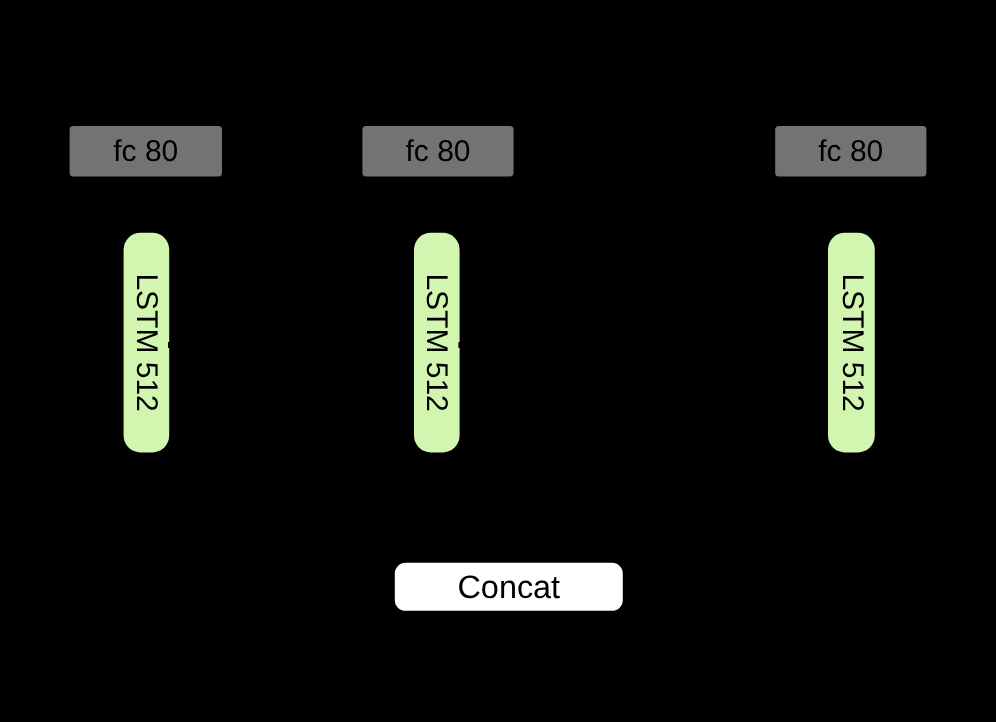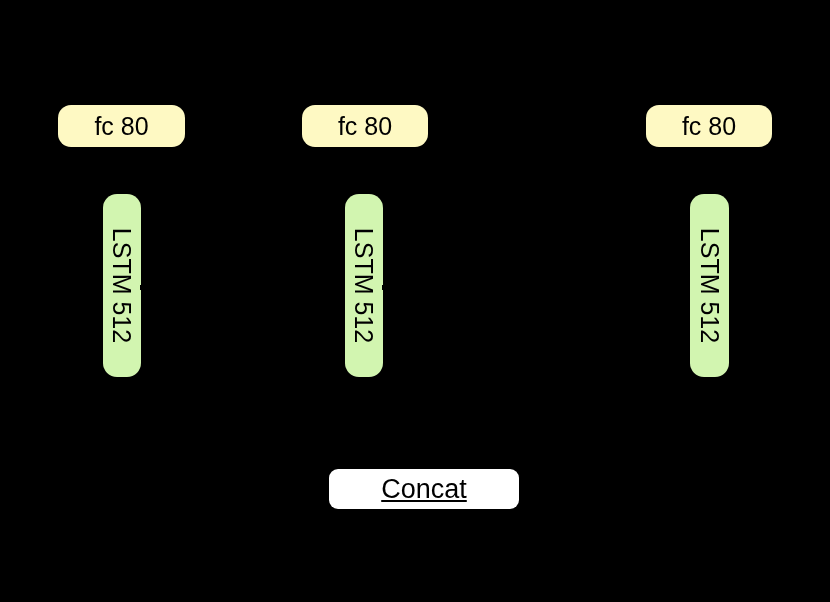--- a/index.html
+++ b/index.html
@@ -24,23 +24,23 @@
     display: flex;
     align-items: center;
     justify-content: center;
     border-radius: 9px;
     color: #000000;
     line-height: 1;
     white-space: nowrap;
     user-select: none;
   }
   .node-fc {
-    background: #fef9c3;
+    background: #737373;
     font-size: 25px;
-    border-radius: 13px;
+    border-radius: 3px;
   }
   .node-lstm {
     background: #d2f5b0;
     font-size: 25px;
     border-radius: 14px;
   }
   .node-lstm .vtext {
     transform: rotate(90deg);
     transform-origin: center center;
     display: block;
@@ -77,20 +77,20 @@
   </div>
 
   <div class="node node-lstm" style="left:345px; top:194px; width:38px; height:183px;">
     <span class="vtext">LSTM 512</span>
   </div>
 
   <div class="node node-lstm" style="left:690px; top:194px; width:39px; height:183px;">
     <span class="vtext">LSTM 512</span>
   </div>
 
-  <div class="node node-concat" style="left:329px; top:469px; width:190px; height:40px;text-decoration:underline;">
+  <div class="node node-concat" style="left:329px; top:469px; width:190px; height:40px;">
     <span>Concat</span>
   </div>
 
   <div class="edge-mark" style="left:140px; top:285px; width:3px; height:5px;"></div>
   <div class="edge-mark" style="left:382px; top:285px; width:3px; height:5px;"></div>
 
 </div>
 
 </body></html>

